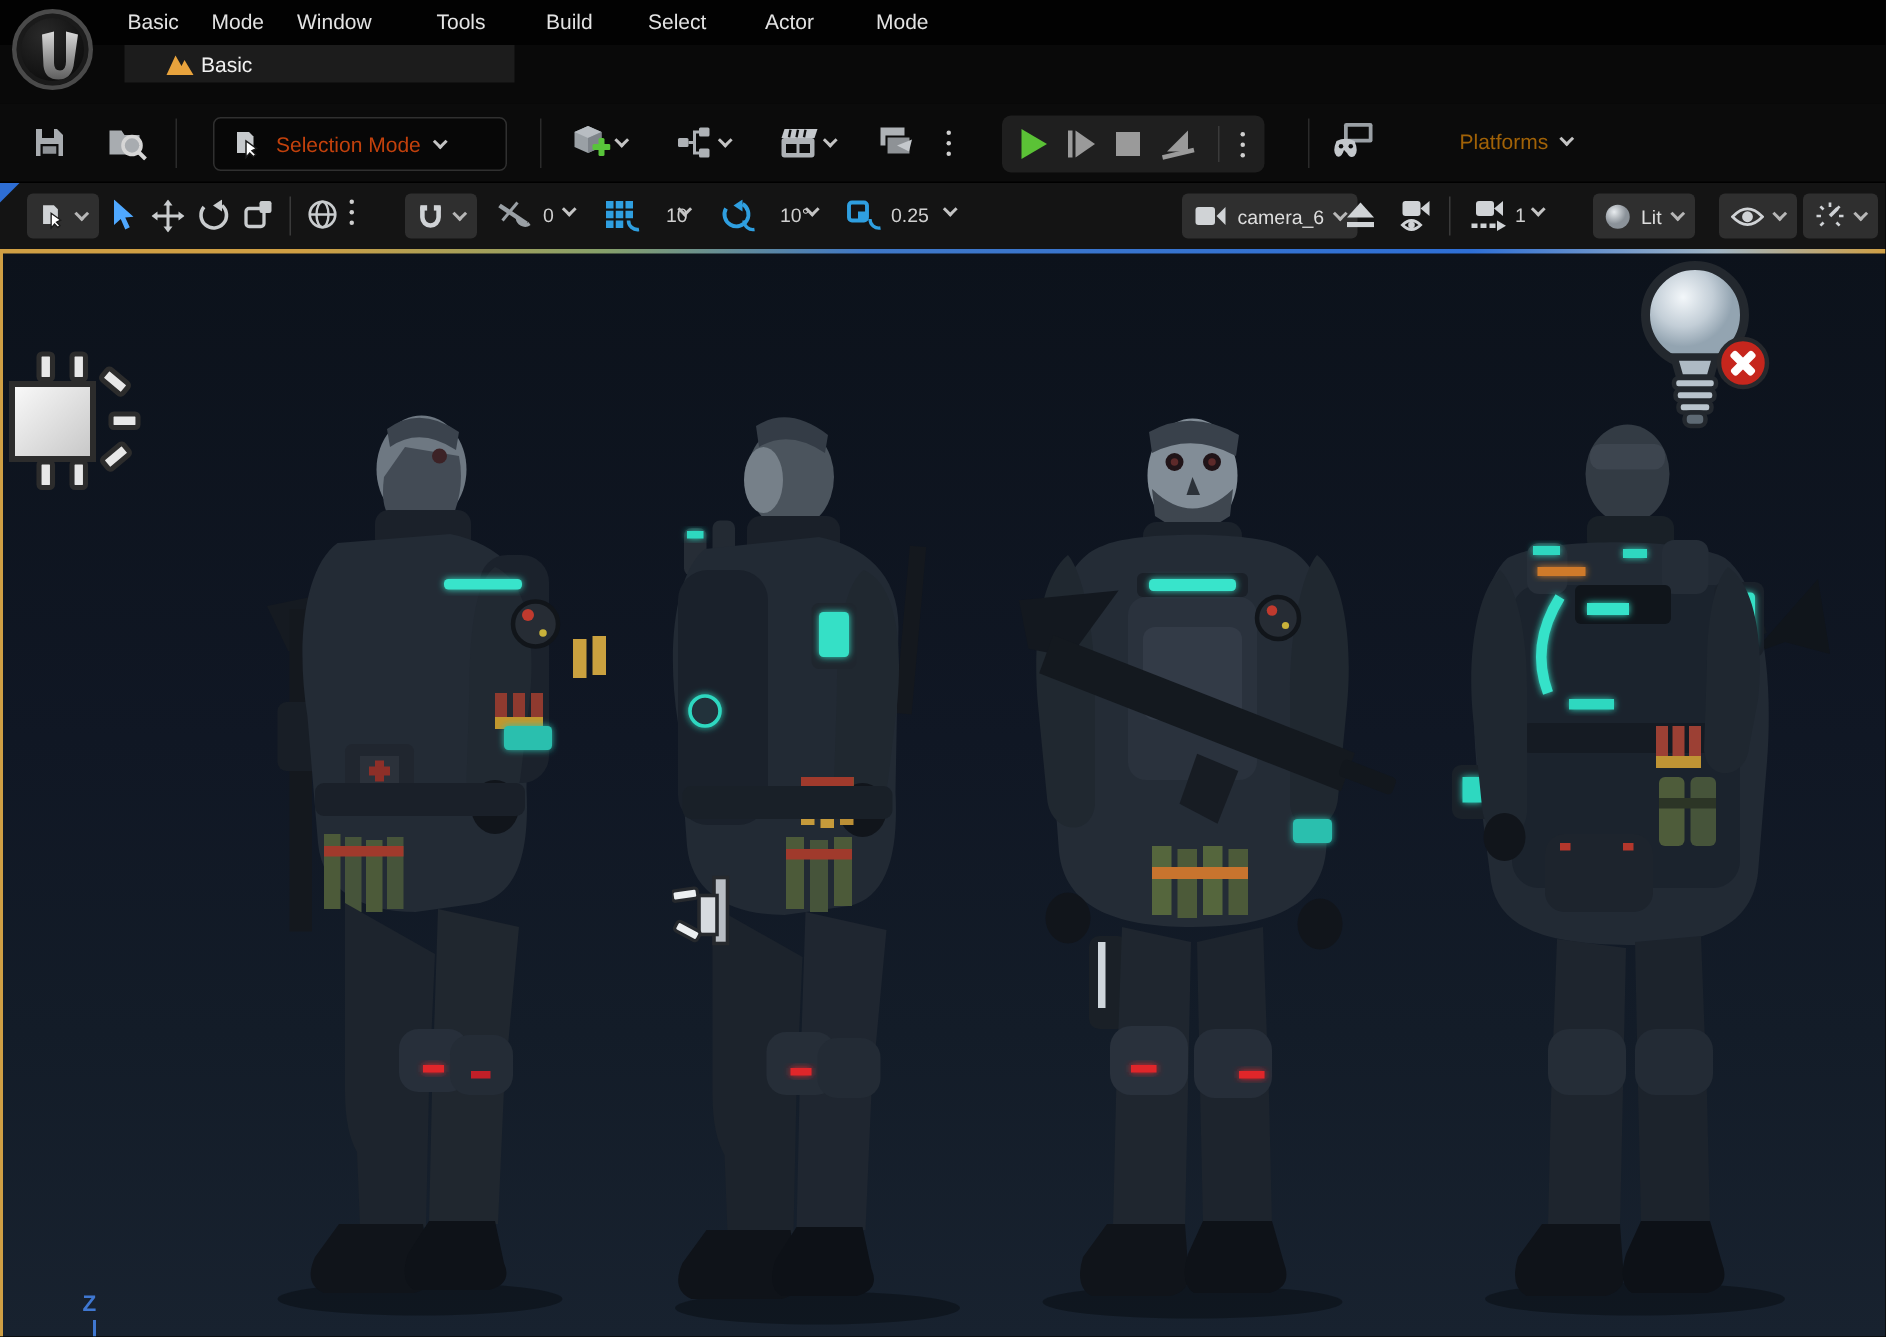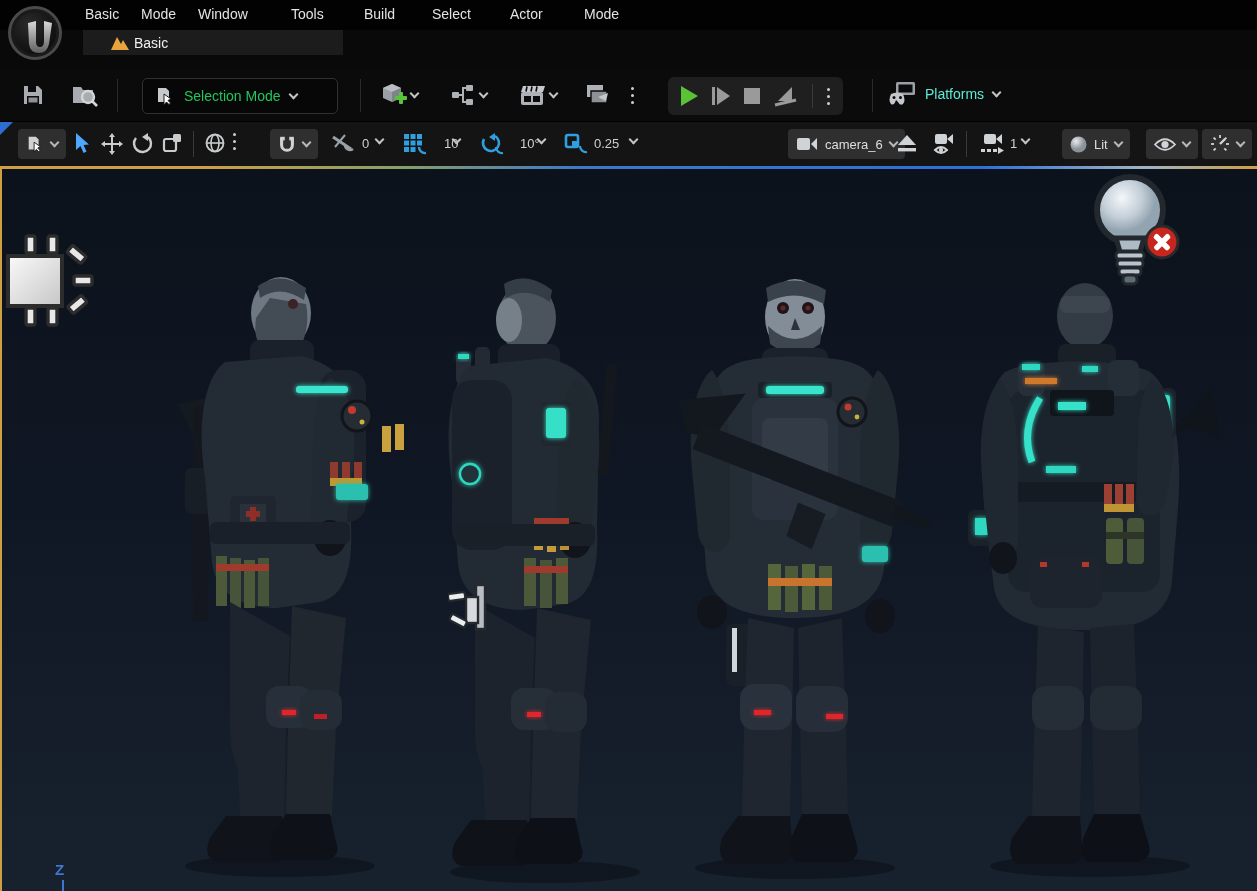--- a/index.html
+++ b/index.html
@@ -24,39 +24,39 @@
 
   
   .toolbar { position:absolute; left:0; top:69px; width:1257px; height:53px; background:#0b0b0b;
     border-bottom:1px solid #000; }
   .toolbar .sep { position:absolute; top:10px; width:1px; height:33px; background:#2b2b2b; }
   .tbtn { position:absolute; top:11px; width:30px; height:30px; display:flex; align-items:center;
     justify-content:center; }
   .selmode { position:absolute; left:142px; top:9px; width:196px; height:36px; background:#070707;
     border:1px solid #303030; border-radius:5px; display:flex; align-items:center; gap:9px;
     padding:0 12px; }
-  .selmode-label { font-size:14px; color:#22c55e; white-space:nowrap; }
+  .selmode-label { font-size:14px; color:#c2410c; white-space:nowrap; }
   .chev { width:7px; height:7px; border-right:2px solid #c4c4c4; border-bottom:2px solid #c4c4c4;
     transform:rotate(45deg); margin-top:-4px; flex:none; }
   .kebab { display:flex; flex-direction:column; gap:4px; align-items:center; }
   .kebab i { width:3px; height:3px; border-radius:50%; background:#cfcfcf; }
 
   .playgroup { position:absolute; left:668px; top:8px; height:38px; background:#1f1f1f;
     border-radius:6px; display:flex; align-items:center; gap:14px; padding:0 13px; }
   .play-tri { width:0; height:0; border-left:17px solid #5bc236; border-top:10px solid transparent;
     border-bottom:10px solid transparent; }
   .step-wrap { display:flex; align-items:center; gap:2px; }
   .step-bar { width:3px; height:18px; background:#9a9a9a; }
   .step-tri { width:0; height:0; border-left:13px solid #9a9a9a; border-top:9px solid transparent;
     border-bottom:9px solid transparent; }
   .stop-sq { width:16px; height:16px; background:#9a9a9a; }
   .pg-sep { width:1px; height:24px; background:#3a3a3a; }
 
   .platforms { position:absolute; left:888px; top:12px; display:flex; align-items:center; gap:9px; }
-  .platforms-label { font-size:14px; color:#5eead4; }
+  .platforms-label { font-size:14px; color:#a16207;margin-left:48px; }
 
   
   .vtoolbar { position:absolute; left:0; top:122px; width:1257px; height:44px; background:#141414; }
   .corner-tri { position:absolute; left:0; top:0; width:0; height:0;
     border-top:13px solid #2e6ed4; border-right:13px solid transparent; }
   .vbtn { position:absolute; top:7px; height:30px; background:#2f2f2f; border-radius:4px;
     display:flex; align-items:center; gap:7px; padding:0 8px; }
   .vicon { position:absolute; top:11px; display:flex; align-items:center; justify-content:center; }
   .vlabel { position:absolute; top:14px; font-size:13px; color:#cfcfcf; }
   .vchev { position:absolute; top:18px; }

